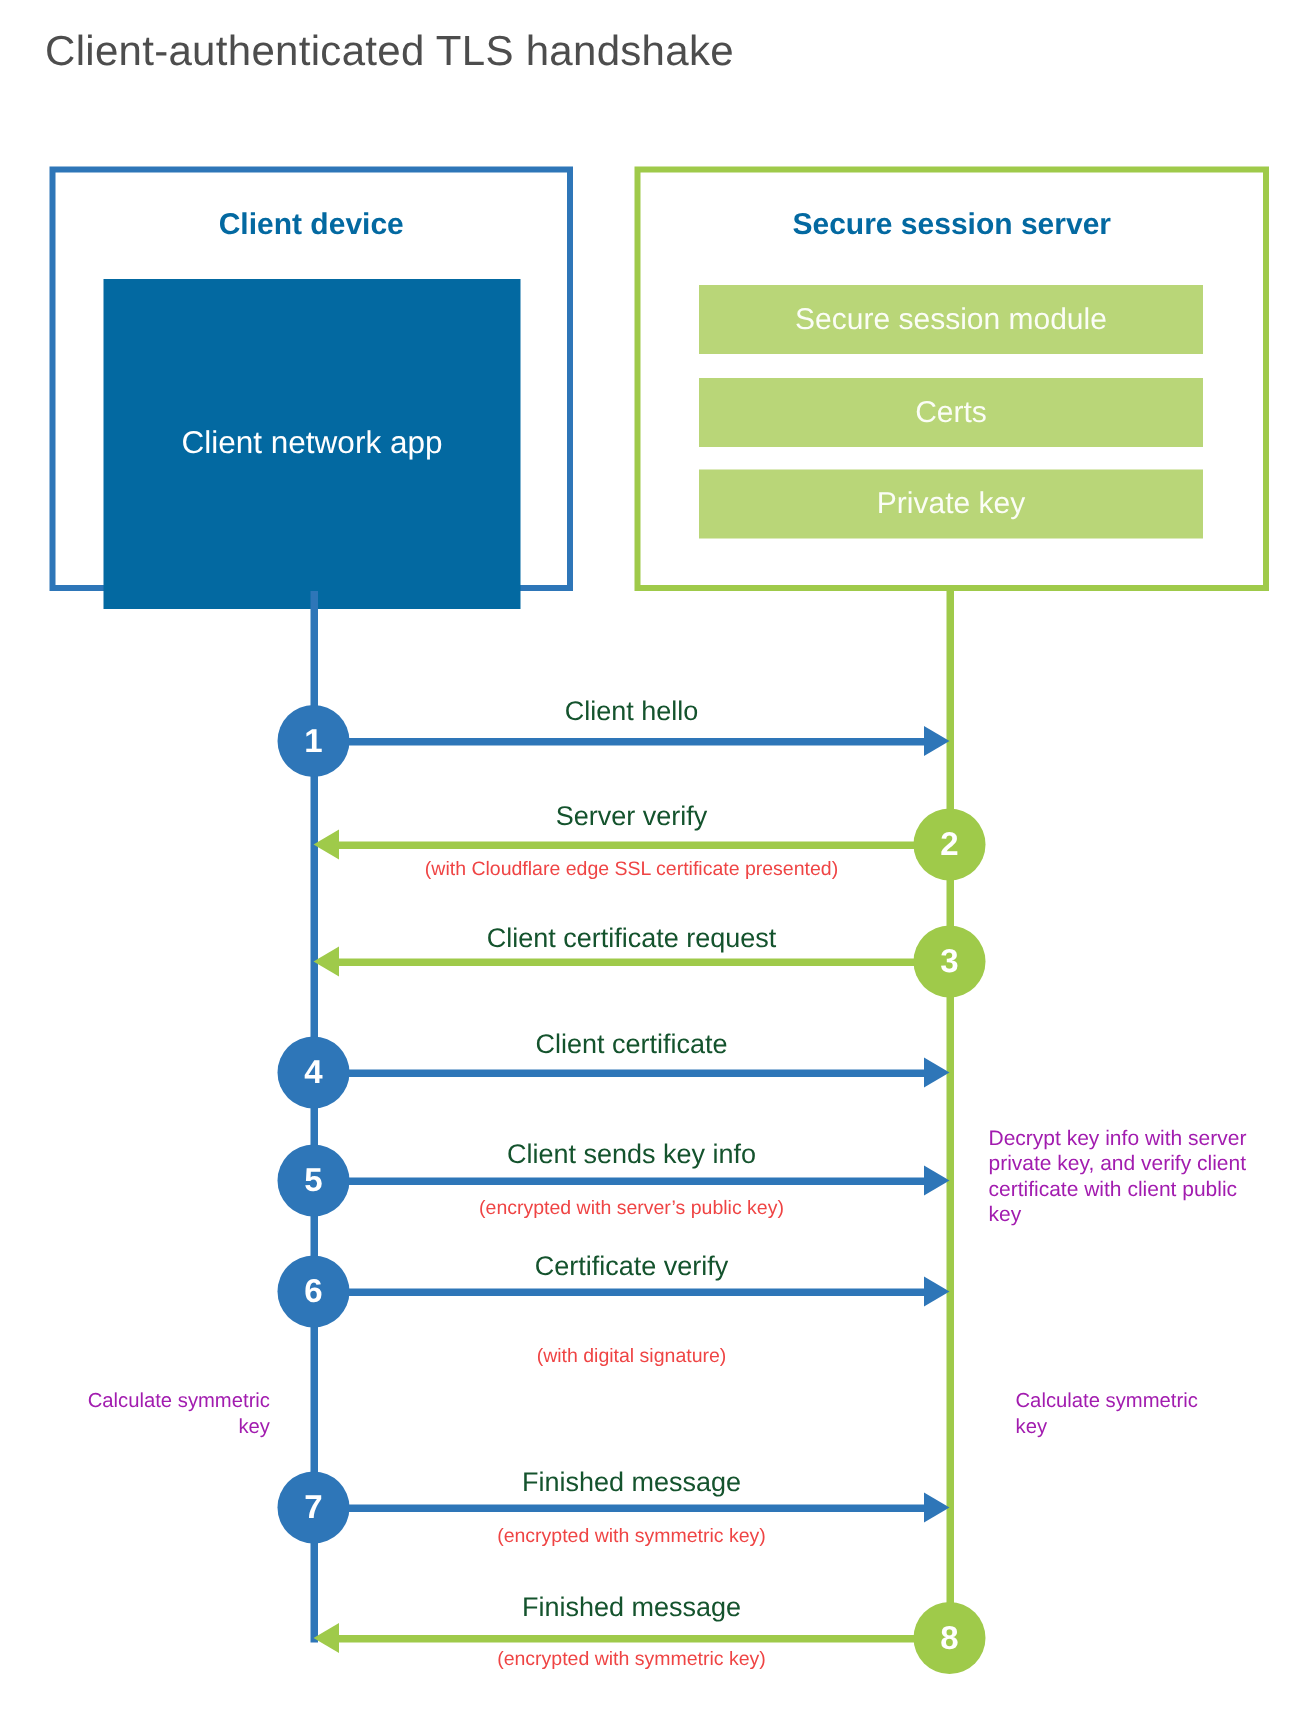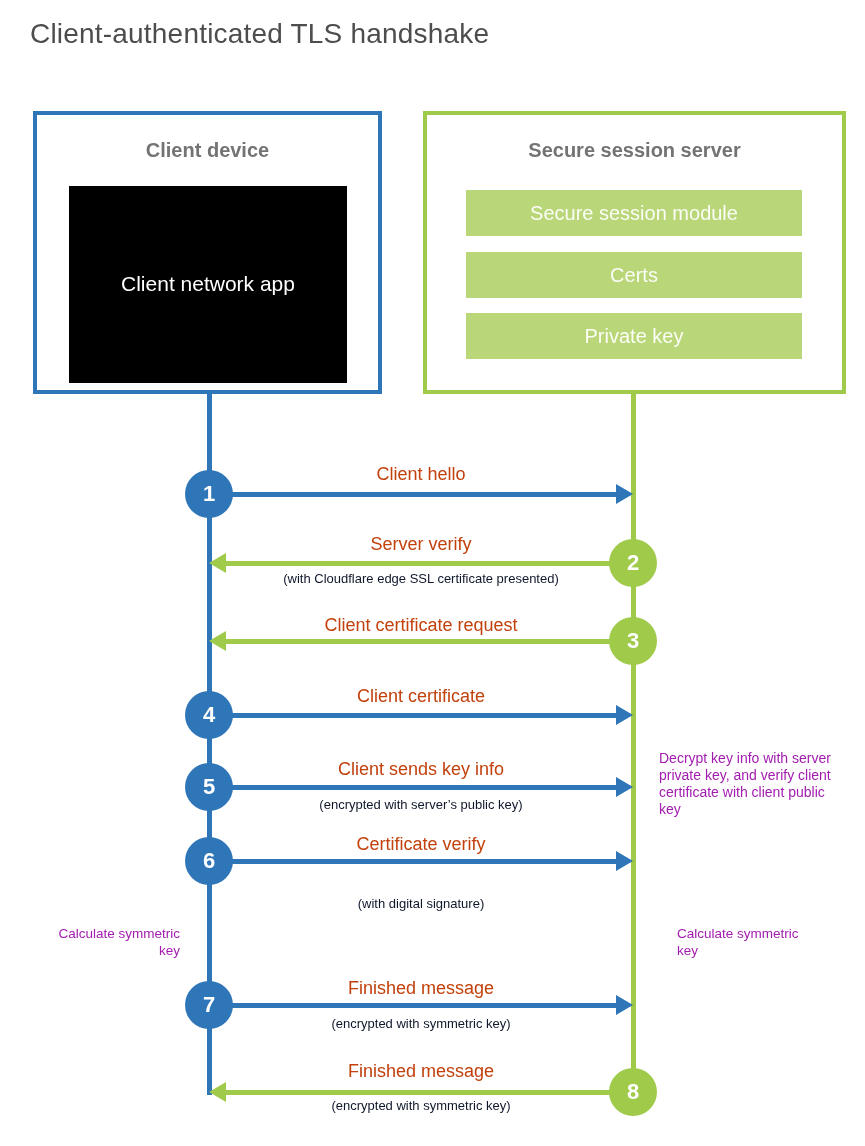--- a/index.html
+++ b/index.html
@@ -5,23 +5,23 @@
   html,body{margin:0;padding:0;background:#ffffff;}
   body{font-family:"Liberation Sans", sans-serif;}
   .canvas{position:relative;width:865px;height:1146px;background:#ffffff;overflow:hidden;}
 
   .page-title{position:absolute;left:30px;top:18px;font-size:28px;font-weight:300;color:#4d4d4d;letter-spacing:0.2px;}
 
   
   .entity-box{position:absolute;background:#ffffff;box-sizing:border-box;}
   .client-box{left:33px;top:111px;width:349px;height:283px;border:4px solid #2e76b8;}
   .server-box{left:423px;top:111px;width:423px;height:283px;border:4px solid #9fca4a;}
-  .box-title{position:absolute;left:0;right:0;top:24px;text-align:center;font-size:20px;font-weight:bold;color:#737373;}
+  .box-title{position:absolute;left:0;right:0;top:24px;text-align:center;font-size:20px;font-weight:bold;color:#0369a1;}
 
-  .client-app{position:absolute;left:69px;top:186px;width:278px;height:197px;background:#000000;
+  .client-app{position:absolute;left:69px;top:186px;width:278px;height:220px;background:#0369a1;
     display:flex;align-items:center;justify-content:center;text-align:center;
     color:#ffffff;font-size:21px;line-height:1.25;padding:0 40px;box-sizing:border-box;}
 
   .server-bar{position:absolute;left:466px;width:336px;height:46px;background:#b9d678;
     display:flex;align-items:center;justify-content:center;color:#fbfdf6;font-size:20px;}
 
   
   .vline{position:absolute;width:5px;}
   .vline.blue{background:#2e76b8;}
   .vline.green{background:#9fca4a;}
@@ -34,22 +34,22 @@
   .ahead.right.blue{border-left:17px solid #2e76b8;}
   .ahead.left.green{border-right:17px solid #9fca4a;}
 
   
   .stepc{position:absolute;width:48px;height:48px;border-radius:50%;z-index:3;
     display:flex;align-items:center;justify-content:center;color:#ffffff;font-size:22px;font-weight:bold;}
   .stepc.blue{background:#2e76b8;}
   .stepc.green{background:#9fca4a;}
 
   
-  .mlabel{position:absolute;left:246px;width:350px;text-align:center;font-size:18px;color:#c2410c;}
-  .msub{position:absolute;left:211px;width:420px;text-align:center;font-size:13px;color:#0f172a;}
+  .mlabel{position:absolute;left:246px;width:350px;text-align:center;font-size:18px;color:#14532d;}
+  .msub{position:absolute;left:211px;width:420px;text-align:center;font-size:13px;color:#ef4444;}
 
   
   .note{position:absolute;font-size:14px;line-height:17px;color:#a21caf;}
   .note.decrypt{left:659px;top:750px;width:185px;}
   .note.calc-left{left:55px;top:925px;width:125px;text-align:right;font-size:13.5px;}
   .note.calc-right{left:677px;top:925px;width:130px;text-align:left;font-size:13.5px;}
 </style>
 </head>
 <body>
 

